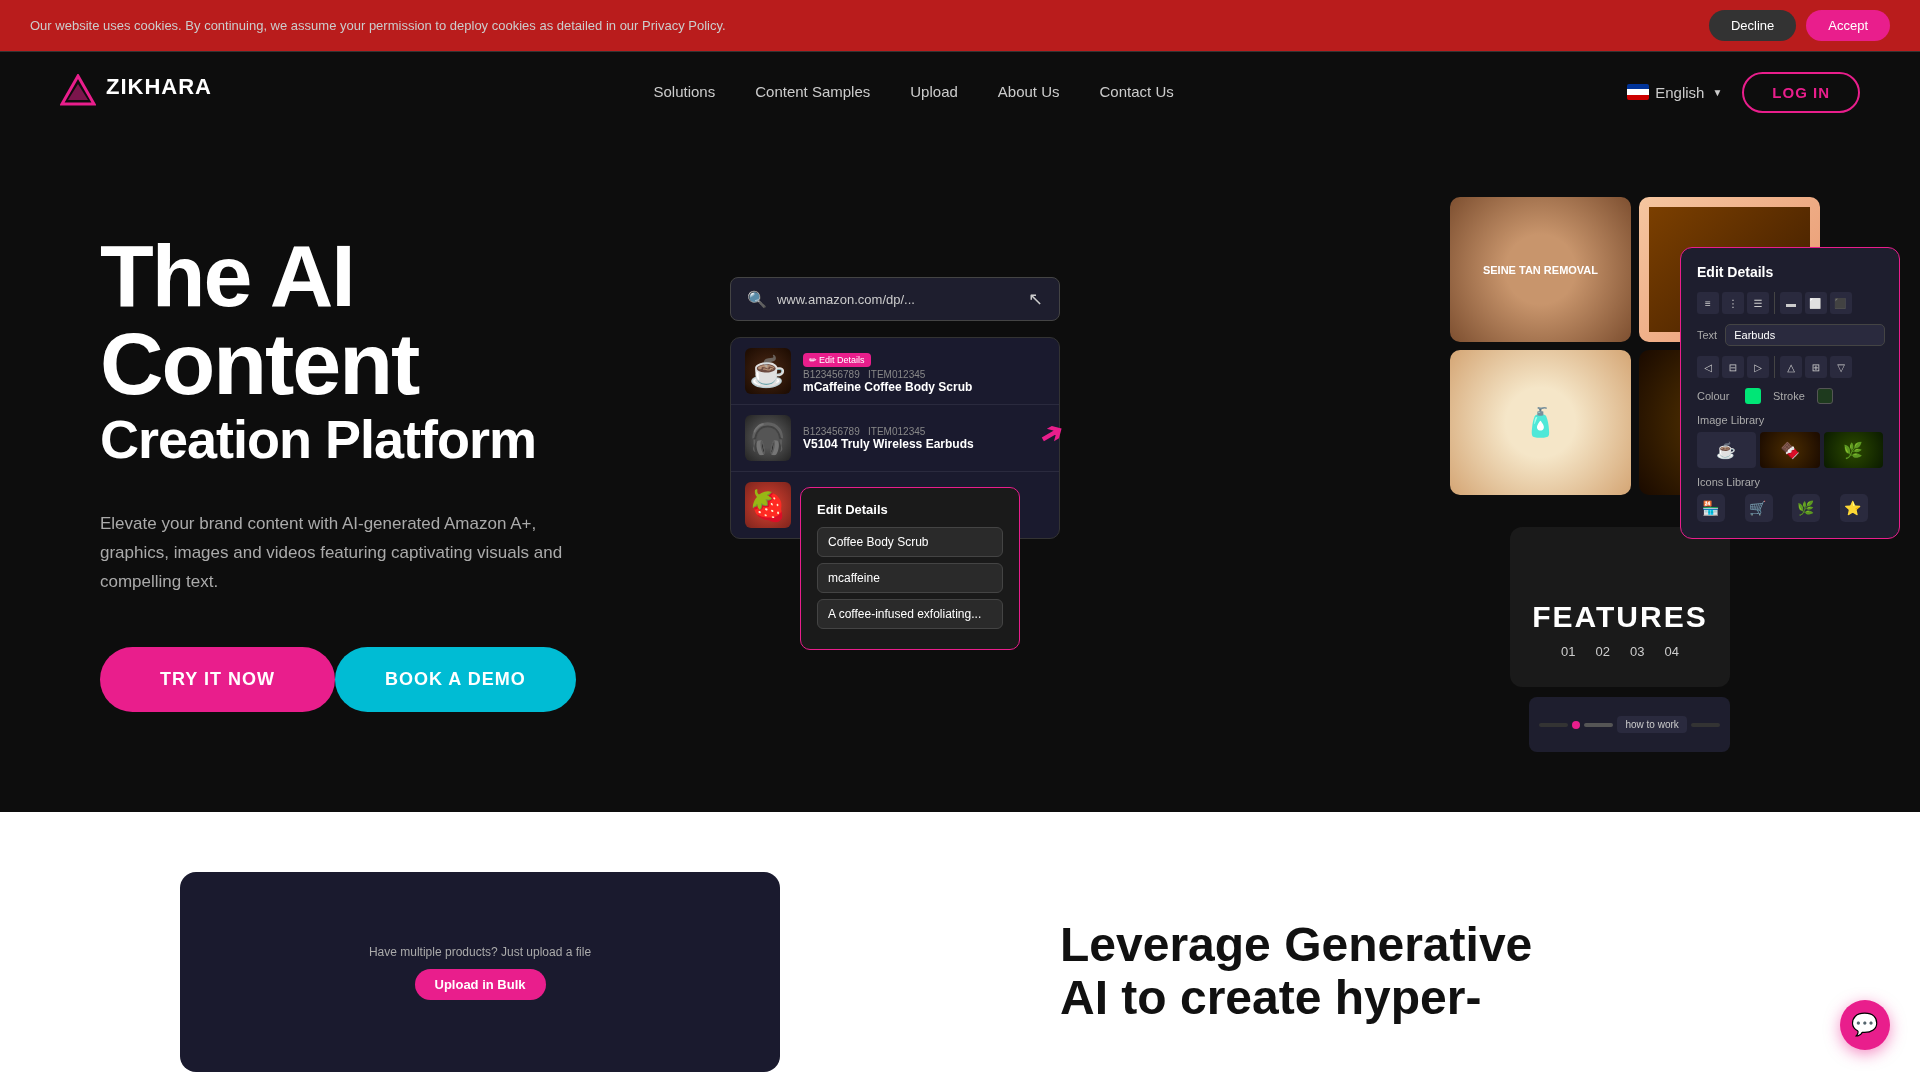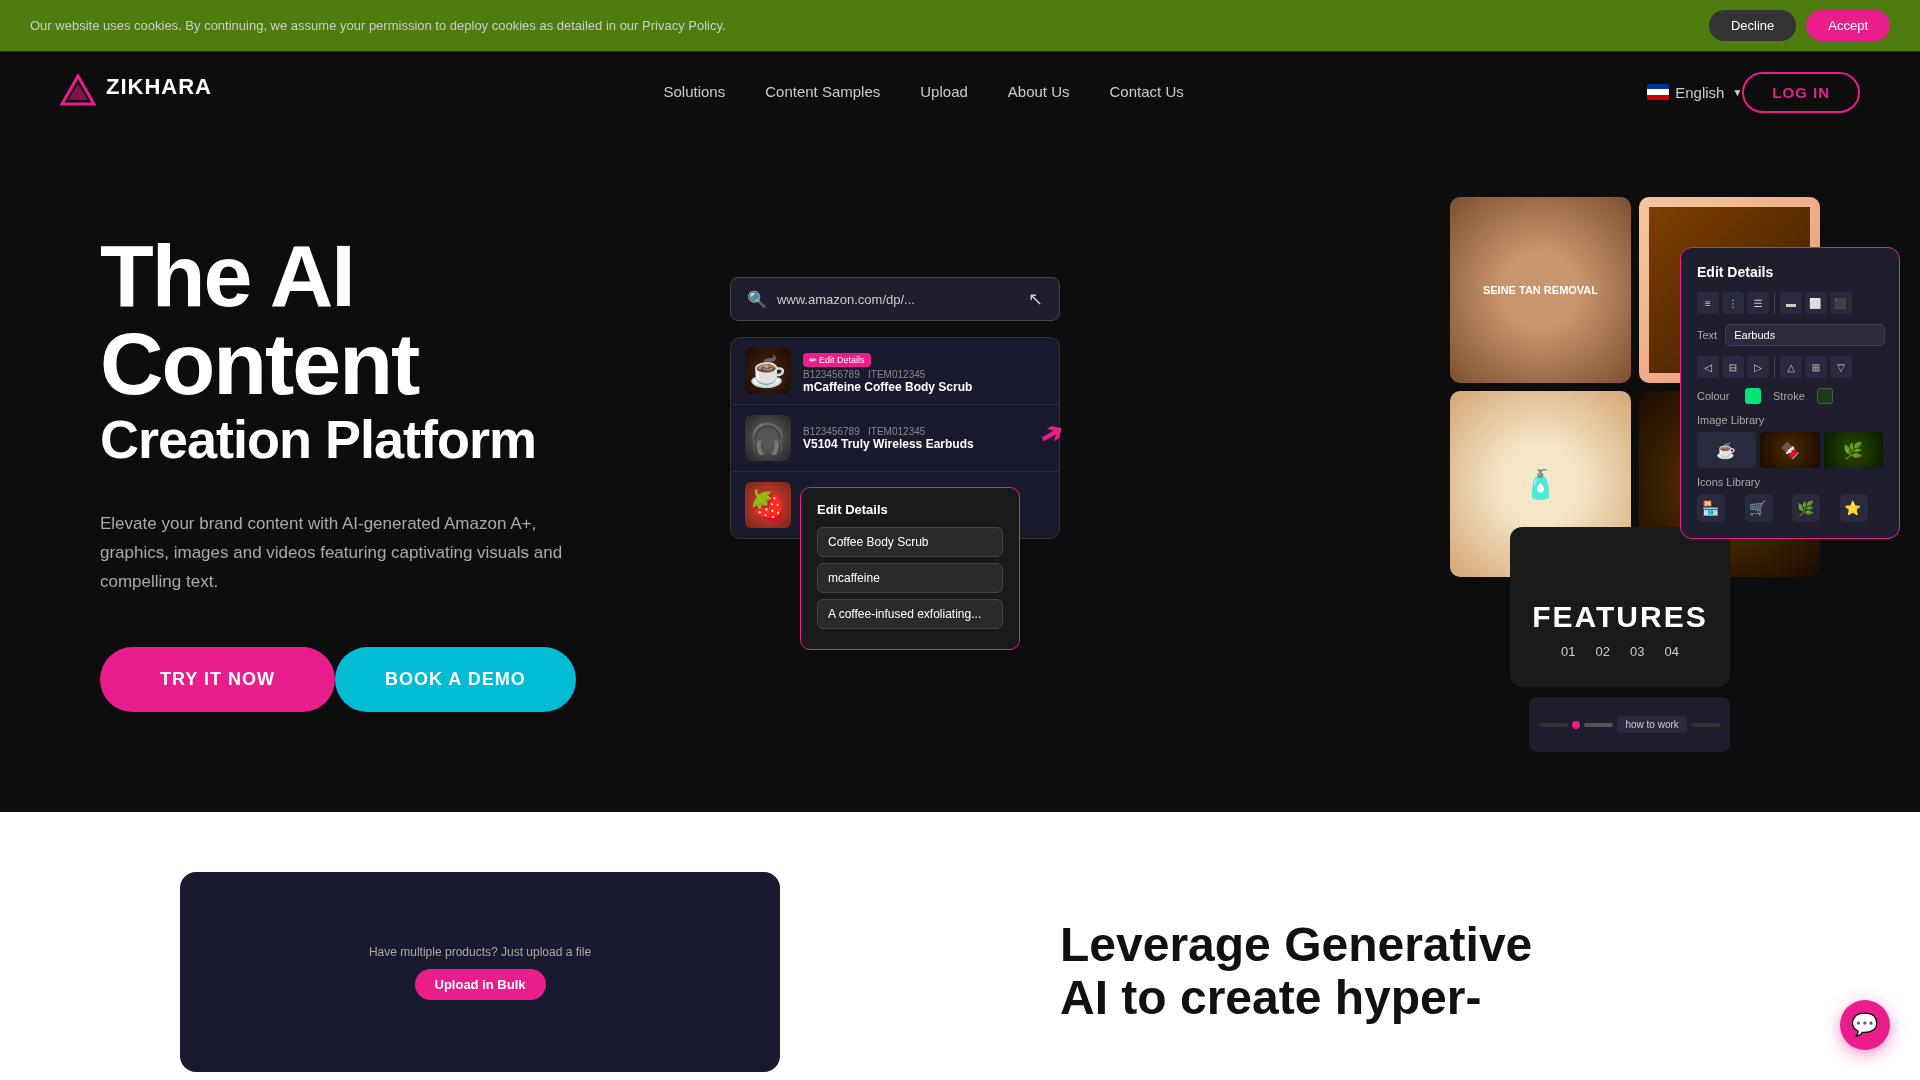--- a/index.html
+++ b/index.html
@@ -1,20 +1,20 @@
 <!DOCTYPE html>
 <html><head>
   <meta charset="utf-8">
   <style>
     * { margin: 0; padding: 0; box-sizing: border-box; }
     body { font-family: 'Segoe UI', Arial, sans-serif; background: #0d0d0d; color: #fff; width: 1920px; min-height: 1080px; overflow-x: hidden; }
 
     
     .cookie-bar {
-      background: #4d7c0f;
+      background: #b91c1c;
       border-bottom: 1px solid #333;
       padding: 10px 30px;
       display: flex;
       align-items: center;
       justify-content: space-between;
       font-size: 13px;
       color: #ccc;
       min-height: 50px;
       gap: 9px;
     }
@@ -70,20 +70,21 @@
     }
     .nav-links a {
       color: #ccc;
       text-decoration: none;
       font-size: 15px;
       transition: color 0.2s;
     }
     .nav-right {
       display: flex;
       align-items: center;
+      gap: 20px;
       padding-left: 12px;
     }
     .lang-selector {
       display: flex;
       align-items: center;
       gap: 6px;
       color: #ccc;
       font-size: 15px;
       cursor: pointer;
     }
@@ -293,21 +294,21 @@
       top: 0;
       right: 0;
       display: grid;
       grid-template-columns: 1fr 1fr;
       gap: 8px;
       width: 370px;
     }
     .prod-img {
       border-radius: 10px;
       overflow: hidden;
-      height: 186px;
+      height: 145px;
       background: #2a2a2a;
       display: flex;
       align-items: center;
       justify-content: center;
       position: relative;
     }
 
     
     .edit-panel-right {
       position: absolute;

